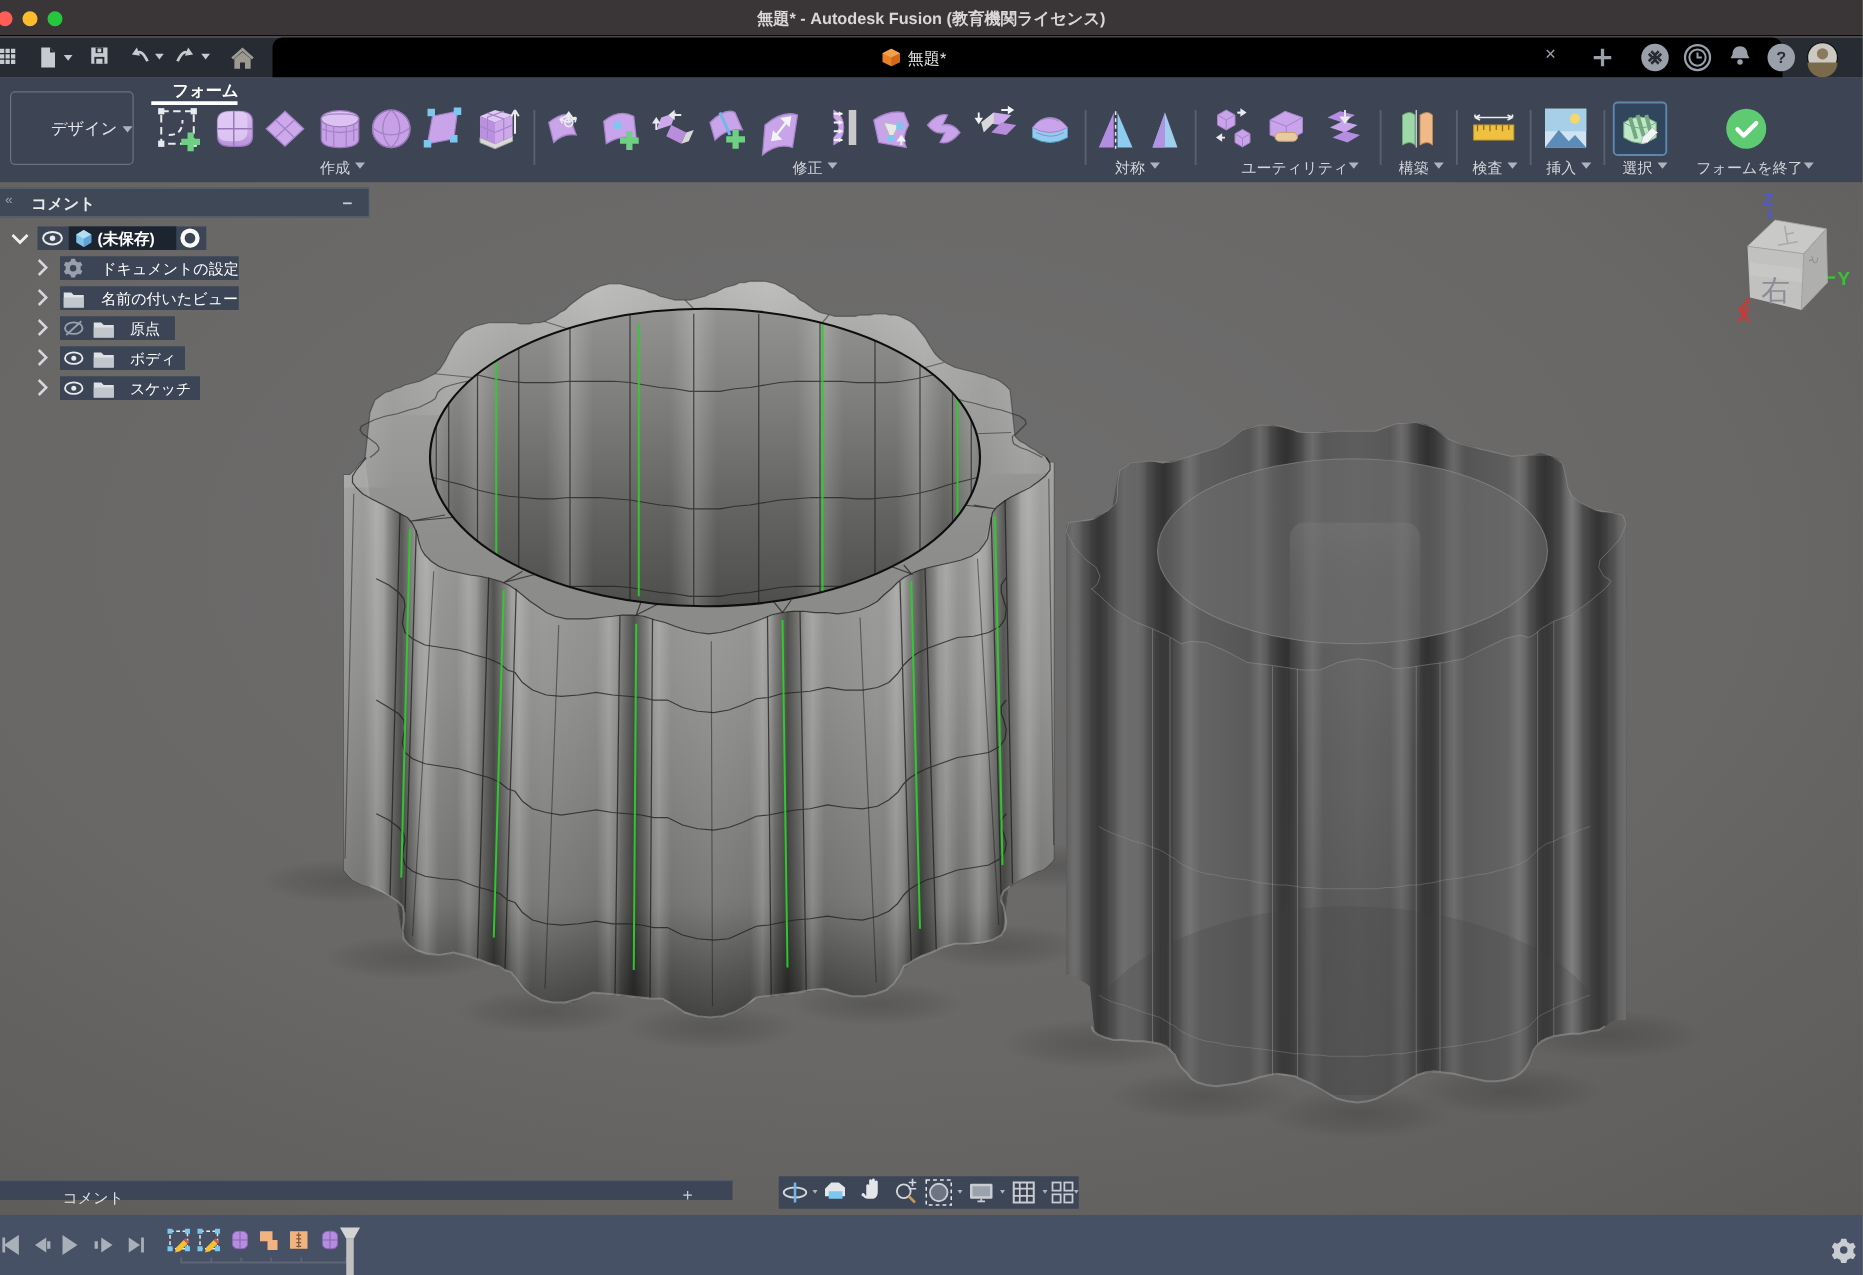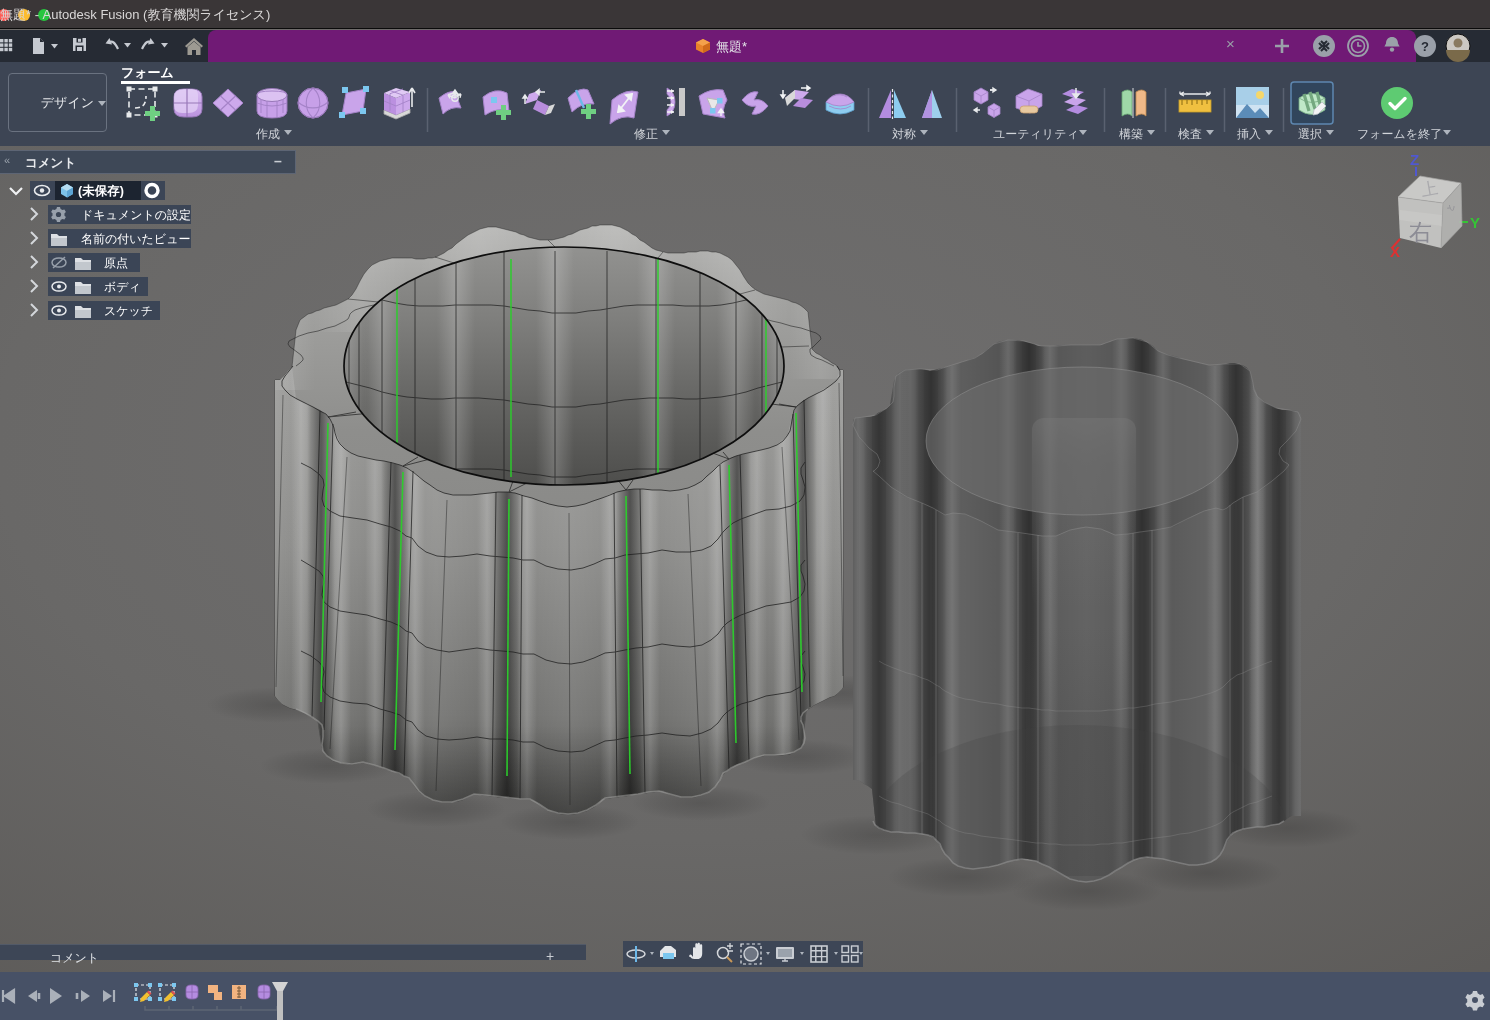--- a/index.html
+++ b/index.html
@@ -1,20 +1,20 @@
 <!DOCTYPE html>
 <html><head><meta charset="utf-8">
 <style>
 *{margin:0;padding:0;box-sizing:border-box}
 html,body{width:1490px;height:1020px;overflow:hidden;background:#6e6c6a;font-family:"Liberation Sans",sans-serif;}
 #titlebar{position:absolute;left:0;top:0;width:1490px;height:29px;background:#3a3637;border-bottom:1px solid #0a0a0a;}
 .tl{position:absolute;top:9px;width:12px;height:12px;border-radius:50%}
-#title{position:absolute;top:6px;width:100%;text-align:left;color:#d9d7d7;font-size:13px;font-weight:normal}
+#title{position:absolute;top:6px;width:100%;text-align:center;color:#d9d7d7;font-size:13px;font-weight:bold}
 #tabrow{position:absolute;left:0;top:30px;width:1490px;height:32px;background:#262b34}
-#tab{position:absolute;left:208px;top:30px;width:1208px;height:32px;background:#701a75;border-radius:8px 8px 0 0}
+#tab{position:absolute;left:218px;top:30px;width:1208px;height:32px;background:#000000;border-radius:8px 8px 0 0}
 #toolbar{position:absolute;left:0;top:62px;width:1490px;height:84px;background:#3d4554}
 #viewport{position:absolute;left:0;top:146px;width:1490px;height:826px;background:radial-gradient(ellipse 1250px 720px at 46% 36%, #706f6f 0%, #696867 55%, #5c5a58 100%)}
 #timeline{position:absolute;left:0;top:972px;width:1490px;height:48px;background:#475166}
 .carr{display:inline-block;width:0;height:0;border-left:4px solid transparent;border-right:4px solid transparent;border-top:5px solid #aeb4bd;vertical-align:middle;margin-left:4px}
 </style></head>
 <body>
 <div id="titlebar">
   <div class="tl" style="left:-2px;background:#ff5d56"></div>
   <div class="tl" style="left:18px;background:#fdbc2e"></div>
   <div class="tl" style="left:38px;background:#27c63f"></div>
@@ -97,21 +97,21 @@
     <g transform="translate(200,16)">
         <circle r="12" fill="#ccc8c2"></circle>
         <circle r="12" fill="none" stroke="#111" stroke-width="1"></circle>
         <path d="M-12 4 a12 12 0 0 0 24 0 z" fill="#7a6a4a"></path>
         <circle cy="-3" r="4.5" fill="#8a7a60"></circle>
       </g>
   </svg>
 </div>
 <div id="toolbar">
 <div style="position:absolute;left:8px;top:11px;width:99px;height:59px;border:1px solid #6a7280;border-radius:4px;color:#e4e6e9;font-size:13px;text-align:right;line-height:57px">デザイン<span class="carr"></span></div>
-<div style="position:absolute;left:121px;top:2px;width:70px;text-align:left;color:#fff;font-size:13px;font-weight:bold">フォーム</div>
+<div style="position:absolute;left:121px;top:2px;width:70px;text-align:right;color:#fff;font-size:13px;font-weight:bold">フォーム</div>
 <div style="position:absolute;left:121px;top:19px;width:69px;height:3px;background:#fff"></div>
 <svg width="1490" height="84" viewBox="0 0 84 84" style="position:absolute;left:0;top:0;width:1490px" preserveAspectRatio="none"></svg>
 <svg id="tbicons" width="1490" height="84" viewBox="0 0 1490 84" style="position:absolute;left:0;top:0">
   <defs>
     <linearGradient id="pg" x1="0" y1="0" x2="0" y2="1">
           <stop offset="0" stop-color="#d9bdf2"></stop>
           <stop offset="1" stop-color="#bb93de"></stop>
         </linearGradient>
   </defs>
 

